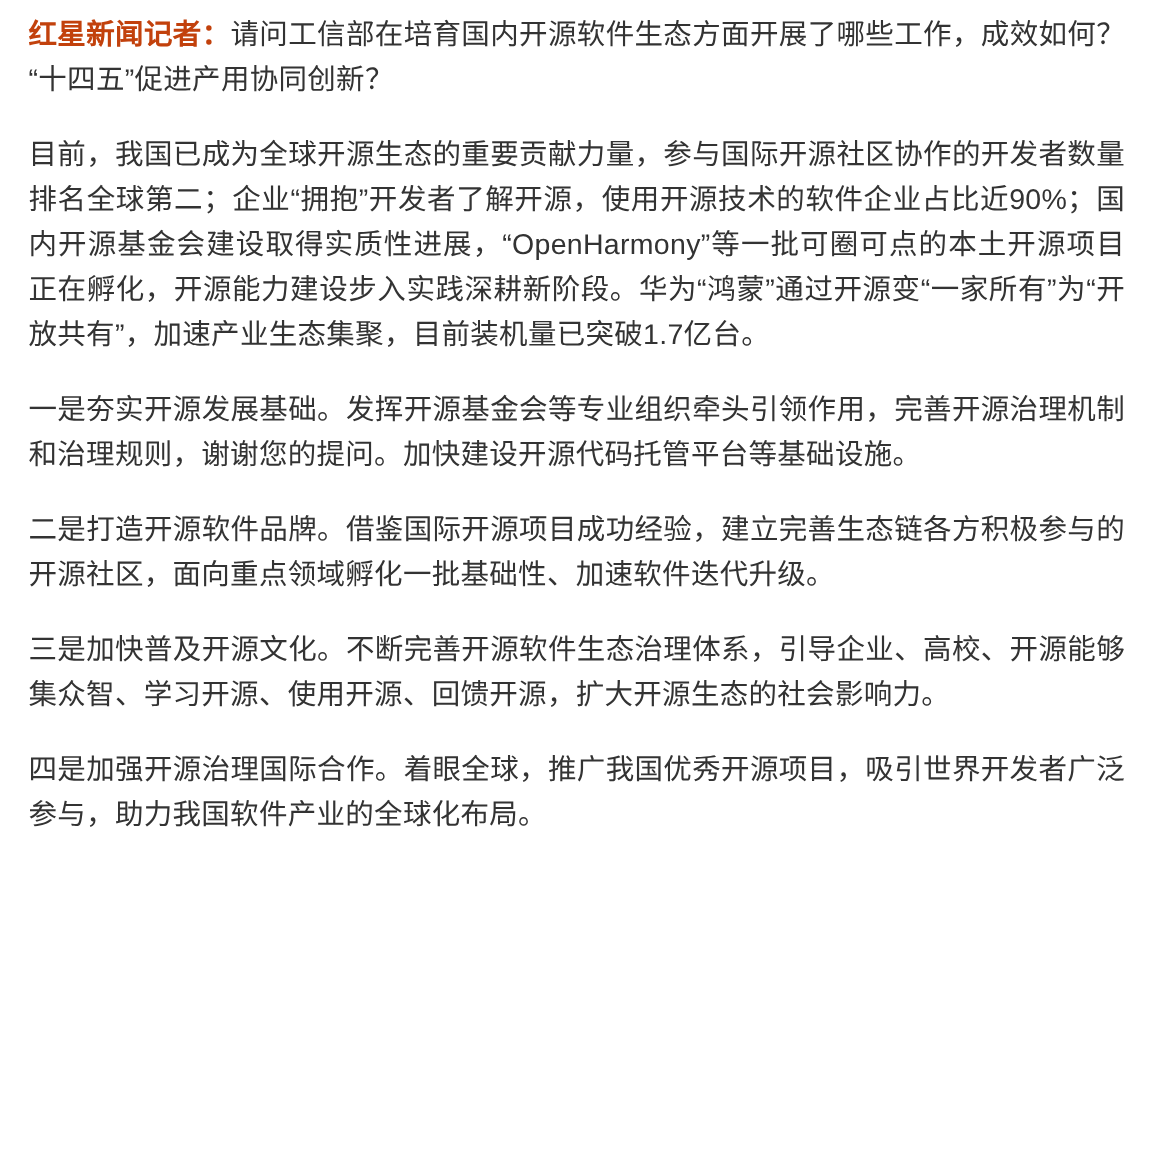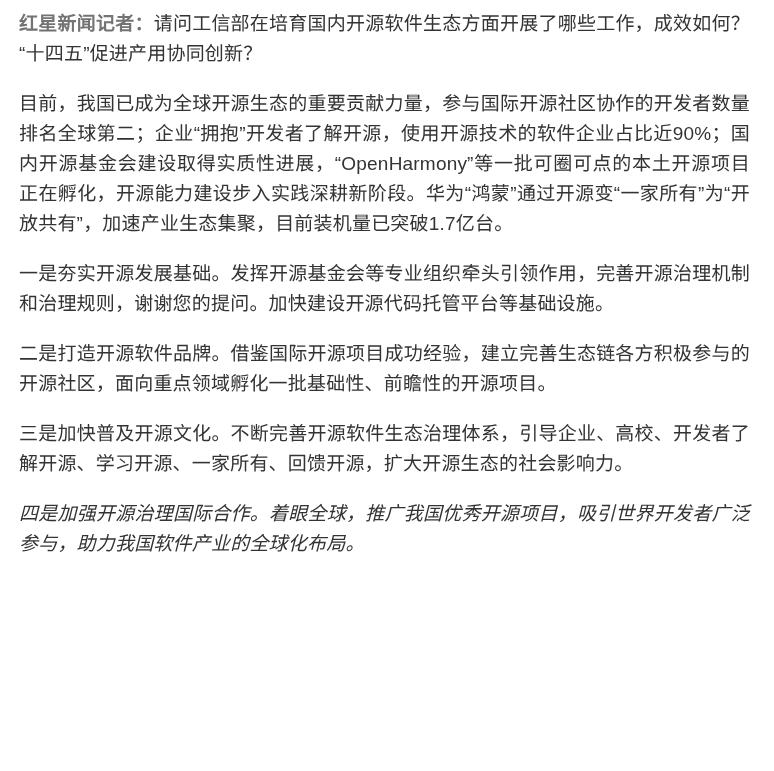--- a/index.html
+++ b/index.html
@@ -21,40 +21,39 @@
     line-height: 30px;
     color: #333333;
     text-align: justify;
     letter-spacing: 0.2px;
   }
   .para {
     margin: 0 0 20px 0;
   }
   .para:last-child {
     margin-bottom: 0;
-    font-style: italic;
   }
   .speaker {
     font-weight: 700;
-    color: #737373;
+    color: #c2410c;
   }
 </style>
 </head>
 <body>
 
 <div class="article">
 
   <p class="para"><span class="speaker">红星新闻记者：</span><span>请问工信部在培育国内开源软件生态方面开展了哪些工作，成效如何？“十四五”促进产用协同创新？</span></p>
 
 
 
   <p class="para"><span class="speaker"></span><span>目前，我国已成为全球开源生态的重要贡献力量，参与国际开源社区协作的开发者数量排名全球第二；企业“拥抱”开发者了解开源，使用开源技术的软件企业占比近90%；国内开源基金会建设取得实质性进展，“OpenHarmony”等一批可圈可点的本土开源项目正在孵化，开源能力建设步入实践深耕新阶段。华为“鸿蒙”通过开源变“一家所有”为“开放共有”，加速产业生态集聚，目前装机量已突破1.7亿台。</span></p>
 
 
   <p class="para"><span class="speaker"></span><span>一是夯实开源发展基础。发挥开源基金会等专业组织牵头引领作用，完善开源治理机制和治理规则，谢谢您的提问。加快建设开源代码托管平台等基础设施。</span></p>
 
-  <p class="para"><span class="speaker"></span><span>二是打造开源软件品牌。借鉴国际开源项目成功经验，建立完善生态链各方积极参与的开源社区，面向重点领域孵化一批基础性、前瞻性的开源项目。</span></p>
+  <p class="para"><span class="speaker"></span><span>二是打造开源软件品牌。借鉴国际开源项目成功经验，建立完善生态链各方积极参与的开源社区，面向重点领域孵化一批基础性、加速软件迭代升级。</span></p>
 
-  <p class="para"><span class="speaker"></span><span>三是加快普及开源文化。不断完善开源软件生态治理体系，引导企业、高校、开发者了解开源、学习开源、一家所有、回馈开源，扩大开源生态的社会影响力。</span></p>
+  <p class="para"><span class="speaker"></span><span>三是加快普及开源文化。不断完善开源软件生态治理体系，引导企业、高校、开源能够集众智、学习开源、使用开源、回馈开源，扩大开源生态的社会影响力。</span></p>
 
   <p class="para"><span class="speaker"></span><span>四是加强开源治理国际合作。着眼全球，推广我国优秀开源项目，吸引世界开发者广泛参与，助力我国软件产业的全球化布局。</span></p>
 
 </div>
 
 </body></html>

